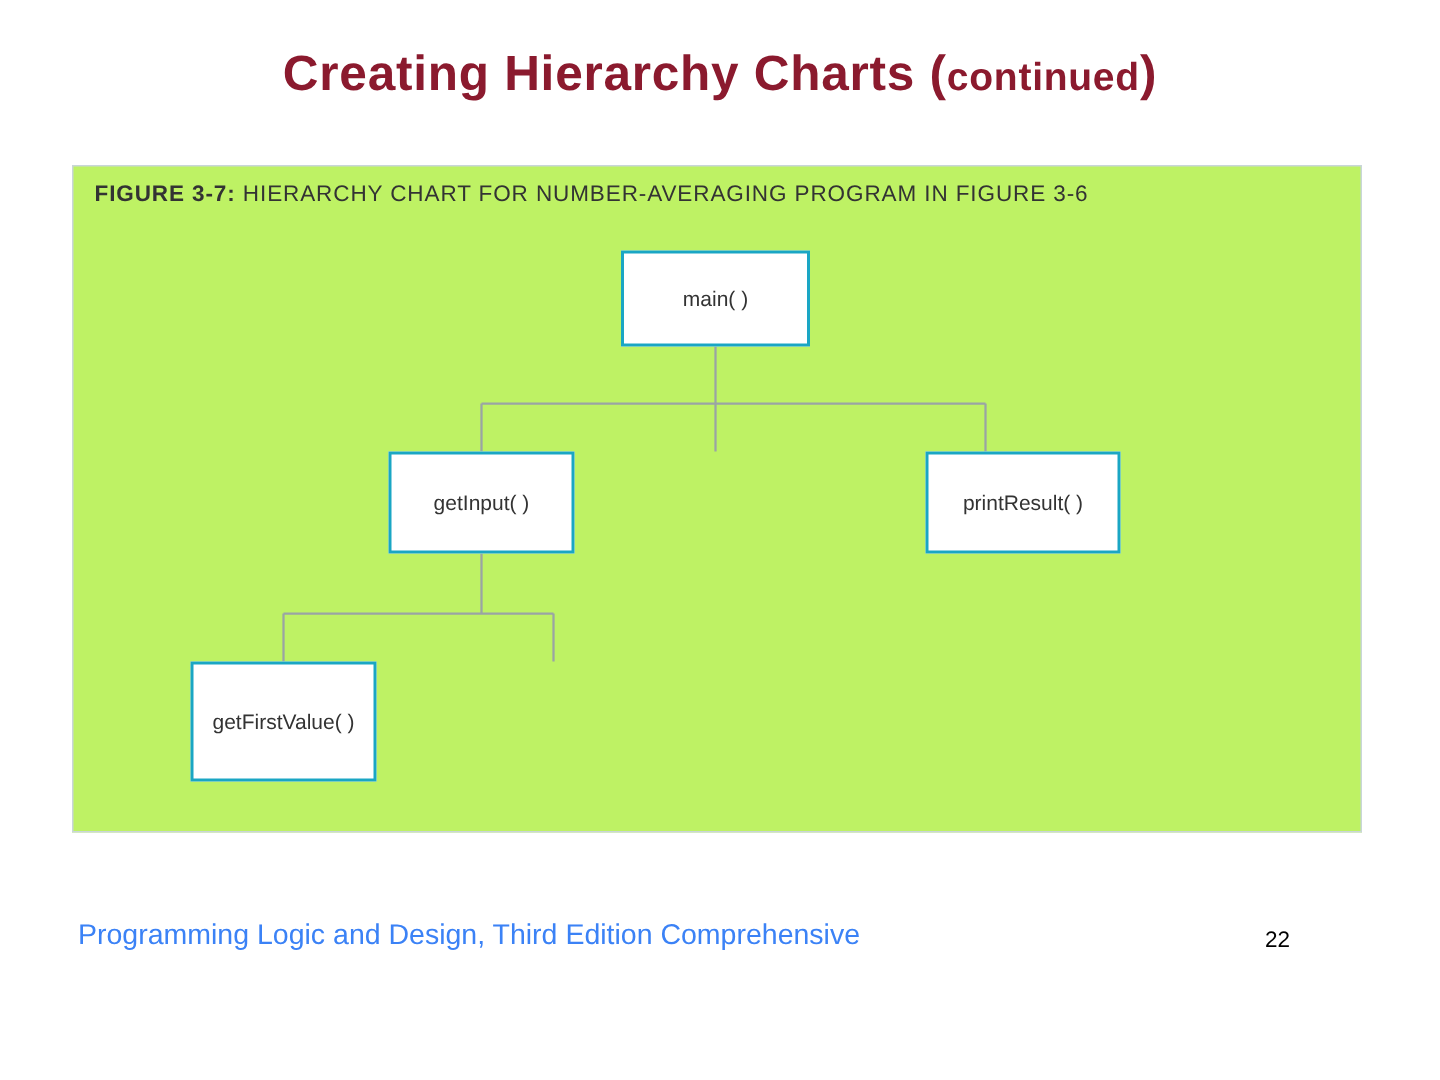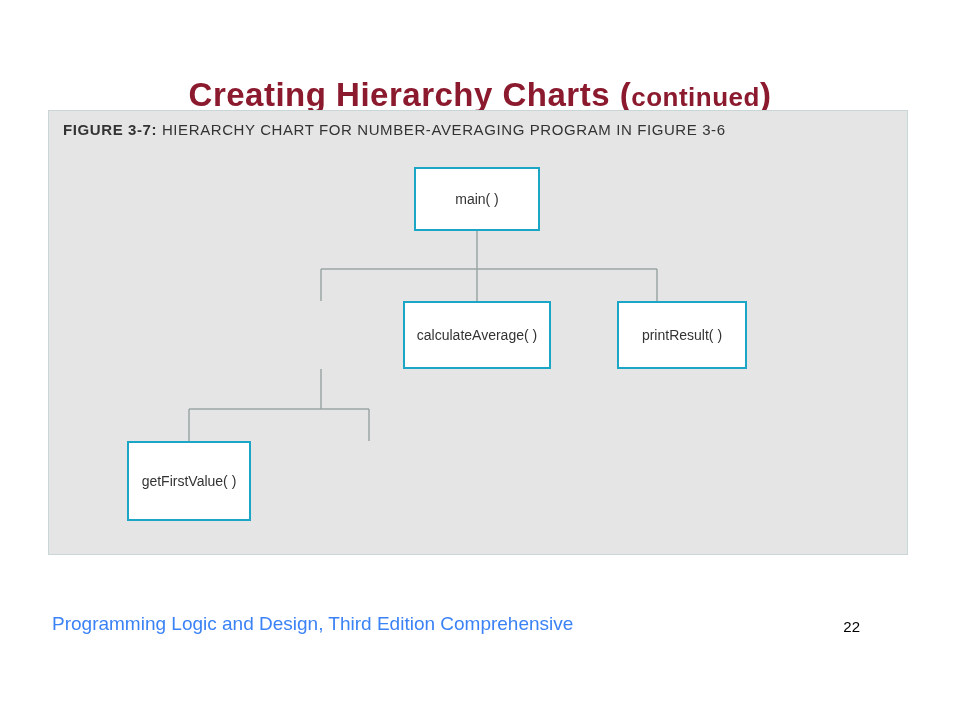--- a/index.html
+++ b/index.html
@@ -9,34 +9,34 @@
     background: #fff;
     font-family: Arial, Helvetica, sans-serif;
     position: relative;
     overflow: hidden;
   }
   .slide-title {
     text-align: center;
     font-size: 33px;
     font-weight: bold;
     color: #8b1a2e;
-    padding-top: 76px;
+    padding-top: 30px;
     letter-spacing: 0.5px;
   }
   .slide-title .sub {
     font-size: 26px;
   }
   .figure-frame {
     position: absolute;
     left: 48px;
     top: 110px;
     width: 860px;
     height: 445px;
     border: 1px solid #c9d6d8;
-    background: #e5e5e5;
+    background: #bef264;
   }
   .figure-caption {
     position: absolute;
     left: 14px;
     top: 10px;
     font-size: 15px;
     letter-spacing: 0.6px;
     color: #333;
   }
   .figure-caption .fig-label {
@@ -114,22 +114,22 @@
       <line x1="140" y1="258" x2="320" y2="258"></line>
 
       <line x1="140" y1="258" x2="140" y2="290"></line>
       <line x1="320" y1="258" x2="320" y2="290"></line>
     </svg>
 
     <div class="node" style="left:365px; top:16px; width:126px; height:64px;">
       <span>main( )</span>
     </div>
 
-    <div class="node" style="left:354px; top:150px; width:148px; height:68px;">
-      <span>calculateAverage( )</span>
+    <div class="node" style="left:210px; top:150px; width:124px; height:68px;">
+      <span>getInput( )</span>
     </div>
     <div class="node" style="left:568px; top:150px; width:130px; height:68px;">
       <span>printResult( )</span>
     </div>
 
     <div class="node" style="left:78px; top:290px; width:124px; height:80px;">
       <span>getFirstValue( )</span>
     </div>
   </div>
 </div>

